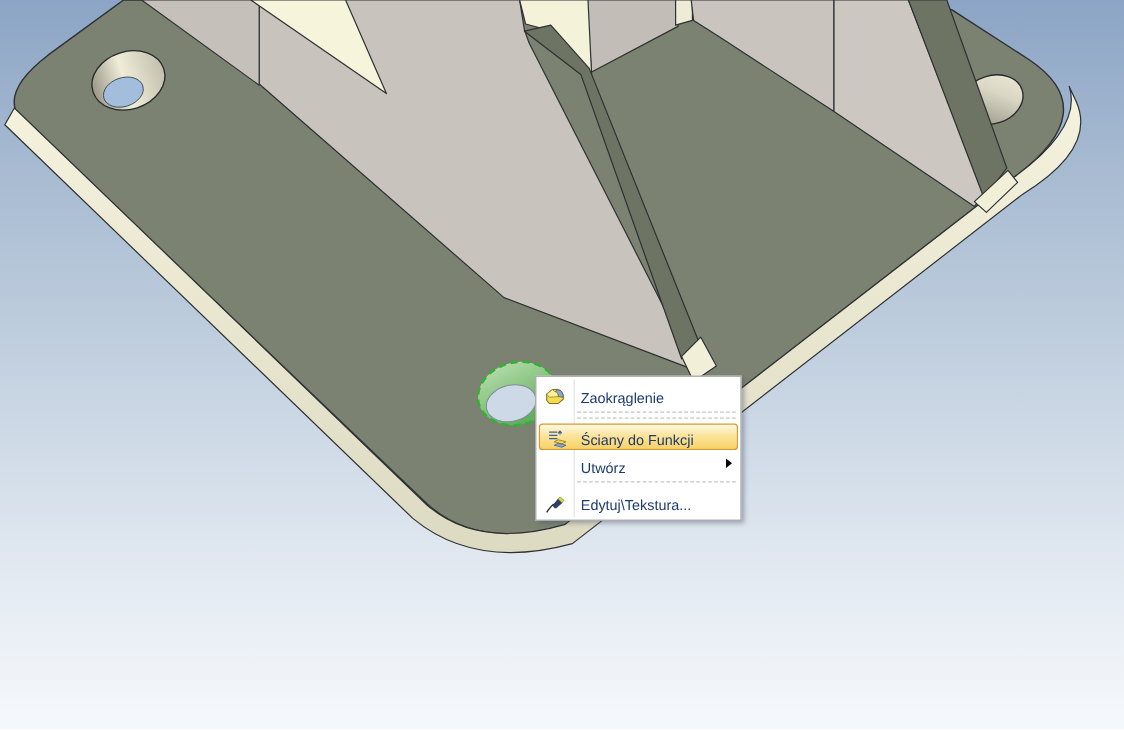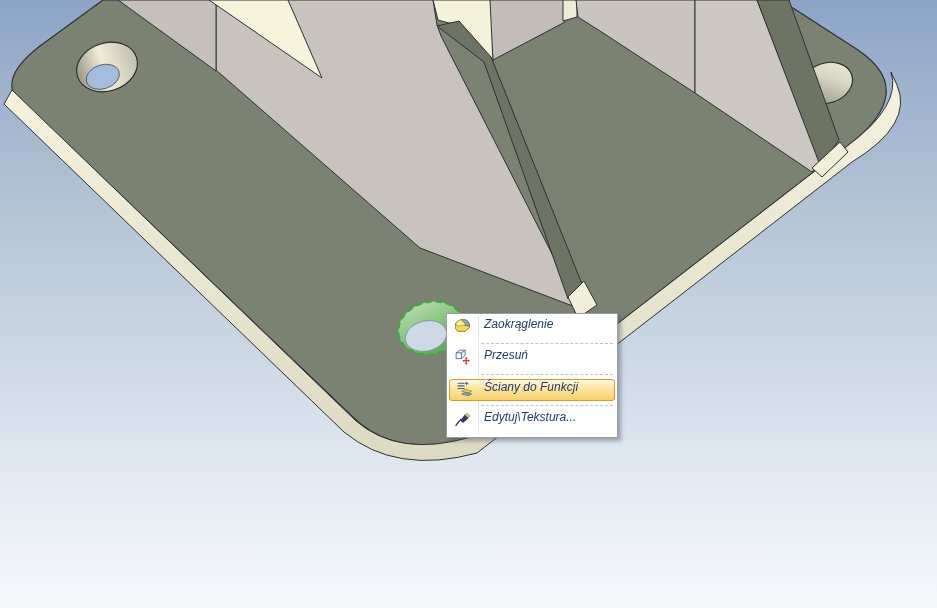--- a/index.html
+++ b/index.html
@@ -6,21 +6,21 @@
   body{width:937px;height:608px;overflow:hidden;font-family:"Liberation Sans",sans-serif;}
   .stage{position:relative;width:937px;height:608px;overflow:hidden;
          background:linear-gradient(180deg,#8ca5c6 0%,#a9bcd2 25%,#c3d1e0 50%,#e2e9f1 78%,#f6f9fc 100%);}
   .stage svg.scene{position:absolute;left:0;top:0;}
 
   
   .menu{position:absolute;left:446px;top:313px;width:170px;background:#ffffff;
         border:1px solid #9d9d9d;box-shadow:3px 3px 4px rgba(70,80,100,.45);
         padding:3px 0 5px 0;z-index:10;}
   .gutterline{position:absolute;left:31px;top:2px;bottom:2px;width:1px;background:#e4e4e4;}
-  .mi{position:relative;display:flex;align-items:flex-start;height:22px;cursor:default;font-style:italic;}
+  .mi{position:relative;display:flex;align-items:flex-end;height:22px;cursor:default;}
   .mi .ic{flex:0 0 31px;display:flex;justify-content:center;align-items:center;}
   .mi .lbl{font-size:12px;color:#1e3a6e;padding-left:6px;white-space:nowrap;}
   .mi.hl{margin:0 2px;height:20px;border:1px solid #d79b2b;border-radius:3px;
          background:linear-gradient(#fdf8e0,#fbe49c 45%,#f8d268);}
   .mi.hl .ic{flex-basis:28px;}
   .sep{border-top:1px dashed #c3c3c3;margin:4px 4px 4px 34px;}
   .subarrow{position:absolute;right:7px;top:50%;transform:translateY(-50%);
             width:0;height:0;border-left:5px solid #000;border-top:4px solid transparent;
             border-bottom:4px solid transparent;}
 </style>
@@ -107,51 +107,45 @@
             <path d="M10 2.5 Q14.5 3.5 14.5 8.5 L10.5 8 Q10.5 4.5 8 4.2 Z" fill="#8da6c2" stroke="#4a5b74" stroke-width=".6"></path>
             <path d="M1.5 6 L6 2.5 8 4.2 Q10.5 4.5 10.5 8 L3.5 8.5 Z" fill="#faf0a0" stroke="#8a6d1d" stroke-width=".5"></path>
           </svg>
       </span>
       <span class="lbl">Zaokrąglenie</span>
     </div>
 
 
     <div class="sep"></div>
 
-    <div class="mi">
-      <span class="ic">
-        <svg width="17" height="17" viewBox="0 0 16 16">
-            <path d="M2 4.5 L5.5 2 H10.5 V7 L7 10 H2 Z" fill="#fffdf0" stroke="#3a5f9e" stroke-width=".8"></path>
-            <path d="M2 4.5 H7 L10.5 2 M7 4.5 V10" fill="none" stroke="#3a5f9e" stroke-width=".8"></path>
-            <path d="M11.5 9.5 V14.5 M9 12 H14" stroke="#cc1f1f" stroke-width="1" fill="none"></path>
-            <path d="M11.5 8.2 l-1.2 1.7 h2.4 Z M11.5 15.8 l-1.2 -1.7 h2.4 Z M8 12 l1.7 -1.2 v2.4 Z M15 12 l-1.7 -1.2 v2.4 Z" fill="#cc1f1f"></path>
-          </svg>
-      </span>
-      <span class="lbl">Przesuń</span>
-    </div>
 
 
 
 
 
 
     <div class="sep"></div>
 
     <div class="mi hl">
       <span class="ic">
         <svg width="17" height="17" viewBox="0 0 16 16">
             <path d="M1.5 3 H8 M1.5 5.5 H8 M1.5 8 H8" stroke="#3a5f9e" stroke-width="1" fill="none"></path>
             <path d="M10 5 V2 M10 2 l-1.4 1.9 M10 2 l1.4 1.9" stroke="#3a5f9e" stroke-width=".9" fill="none"></path>
             <path d="M5.5 10.5 l3.2 -1.6 6 1.6 -3.2 1.6 Z" fill="#f3dc4e" stroke="#8a6d1d" stroke-width=".6"></path>
             <path d="M5.5 13.2 l3.2 -1.6 6 1.6 -3.2 1.6 Z" fill="#8da6c2" stroke="#3a5f9e" stroke-width=".6"></path>
           </svg>
       </span>
       <span class="lbl">Ściany do Funkcji</span>
     </div>
 
+    <div class="mi">
+      <span class="ic"></span>
+      <span class="lbl">Utwórz</span>
+      <span class="subarrow"></span>
+    </div>
 
     <div class="sep"></div>
 
     <div class="mi">
       <span class="ic">
         <svg width="17" height="17" viewBox="0 0 16 16">
             <path d="M1.5 15 Q4 11 7 8.5" stroke="#2b2b2b" stroke-width="1.1" fill="none"></path>
             <path d="M6.5 9.5 L10.5 4.5 L13.5 7.5 L9 11.5 Q7.2 12.2 6.5 9.5 Z" fill="#2e3f6e" stroke="#1c2946" stroke-width=".6"></path>
             <path d="M10.5 4.5 L12 3 L15 5.5 L13.5 7.5 Z" fill="#cfe24e" stroke="#7d8c23" stroke-width=".6"></path>
           </svg>

